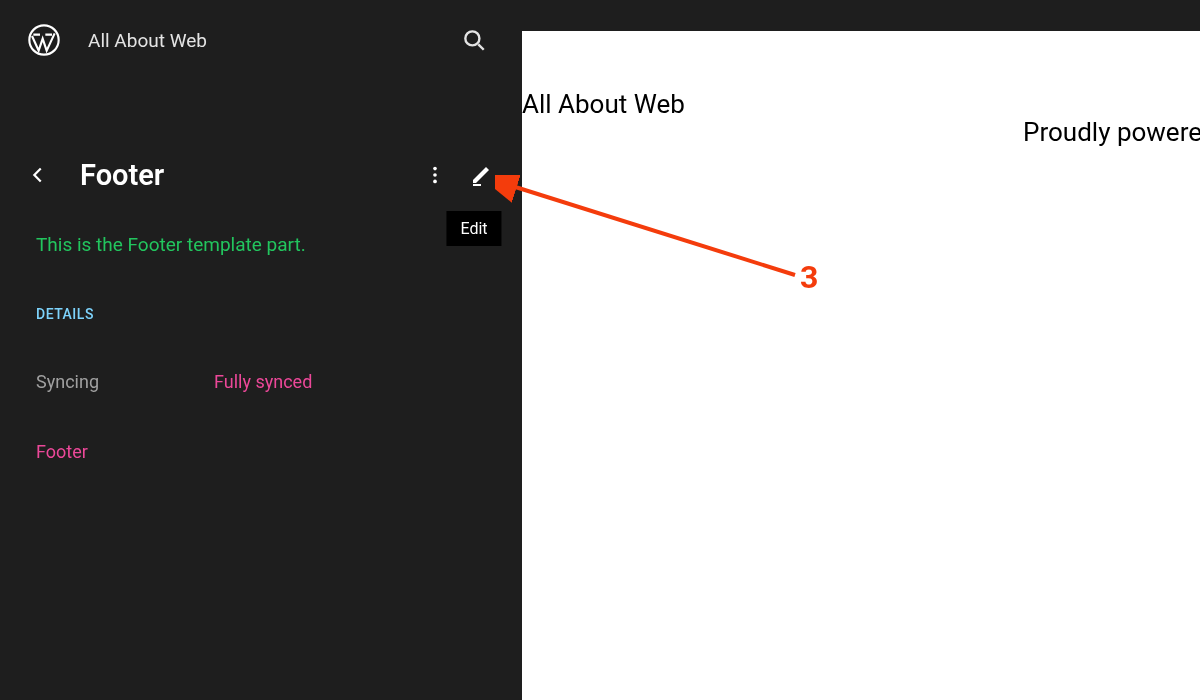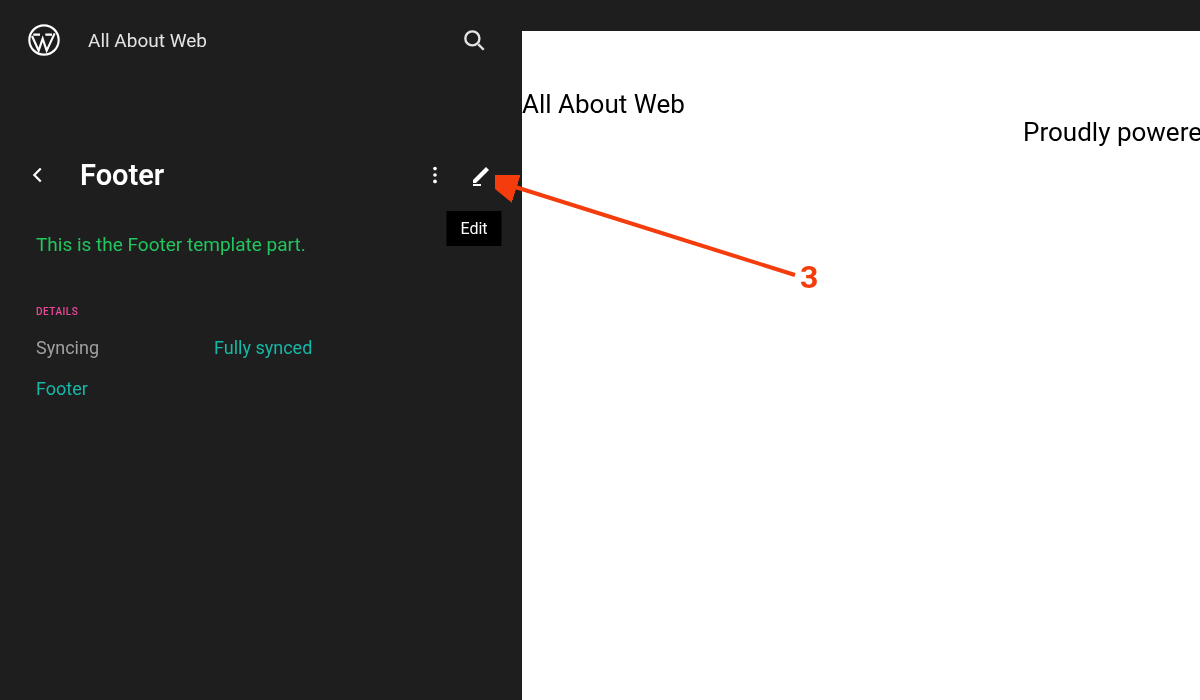--- a/index.html
+++ b/index.html
@@ -79,37 +79,37 @@
   }
   .description {
     padding: 0 36px;
     margin-top: 38px;
     font-size: 19px;
     color: #22c55e;
   }
   .section-label {
     padding: 0 36px;
     margin-top: 50px;
-    font-size: 10px;
+    font-size: 14px;
     font-weight: 500;
     letter-spacing: 0.5px;
-    color: #ec4899;
+    color: #7dd3fc;
   }
   .detail-row {
     display: flex;
     padding: 0 36px;
-    margin-top: 20px;
+    margin-top: 49px;
     font-size: 18px;
   }
   .detail-label {
     width: 178px;
     color: #a0a0a0;
   }
   .detail-value {
-    color: #14b8a6;
+    color: #ec4899;
   }
   .tooltip {
     position: absolute;
     top: 56px;
     left: 50%;
     transform: translateX(-50%);
     background: #000;
     color: #fff;
     font-size: 16px;
     padding: 8px 14px;

